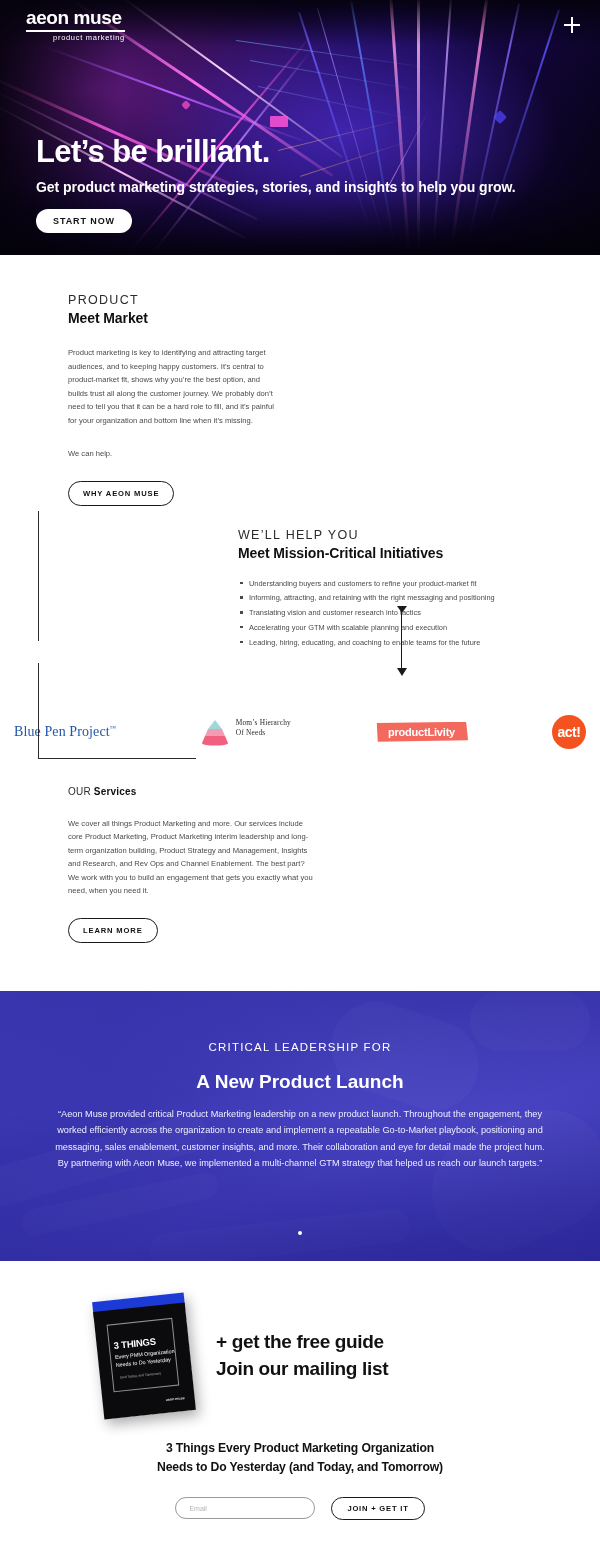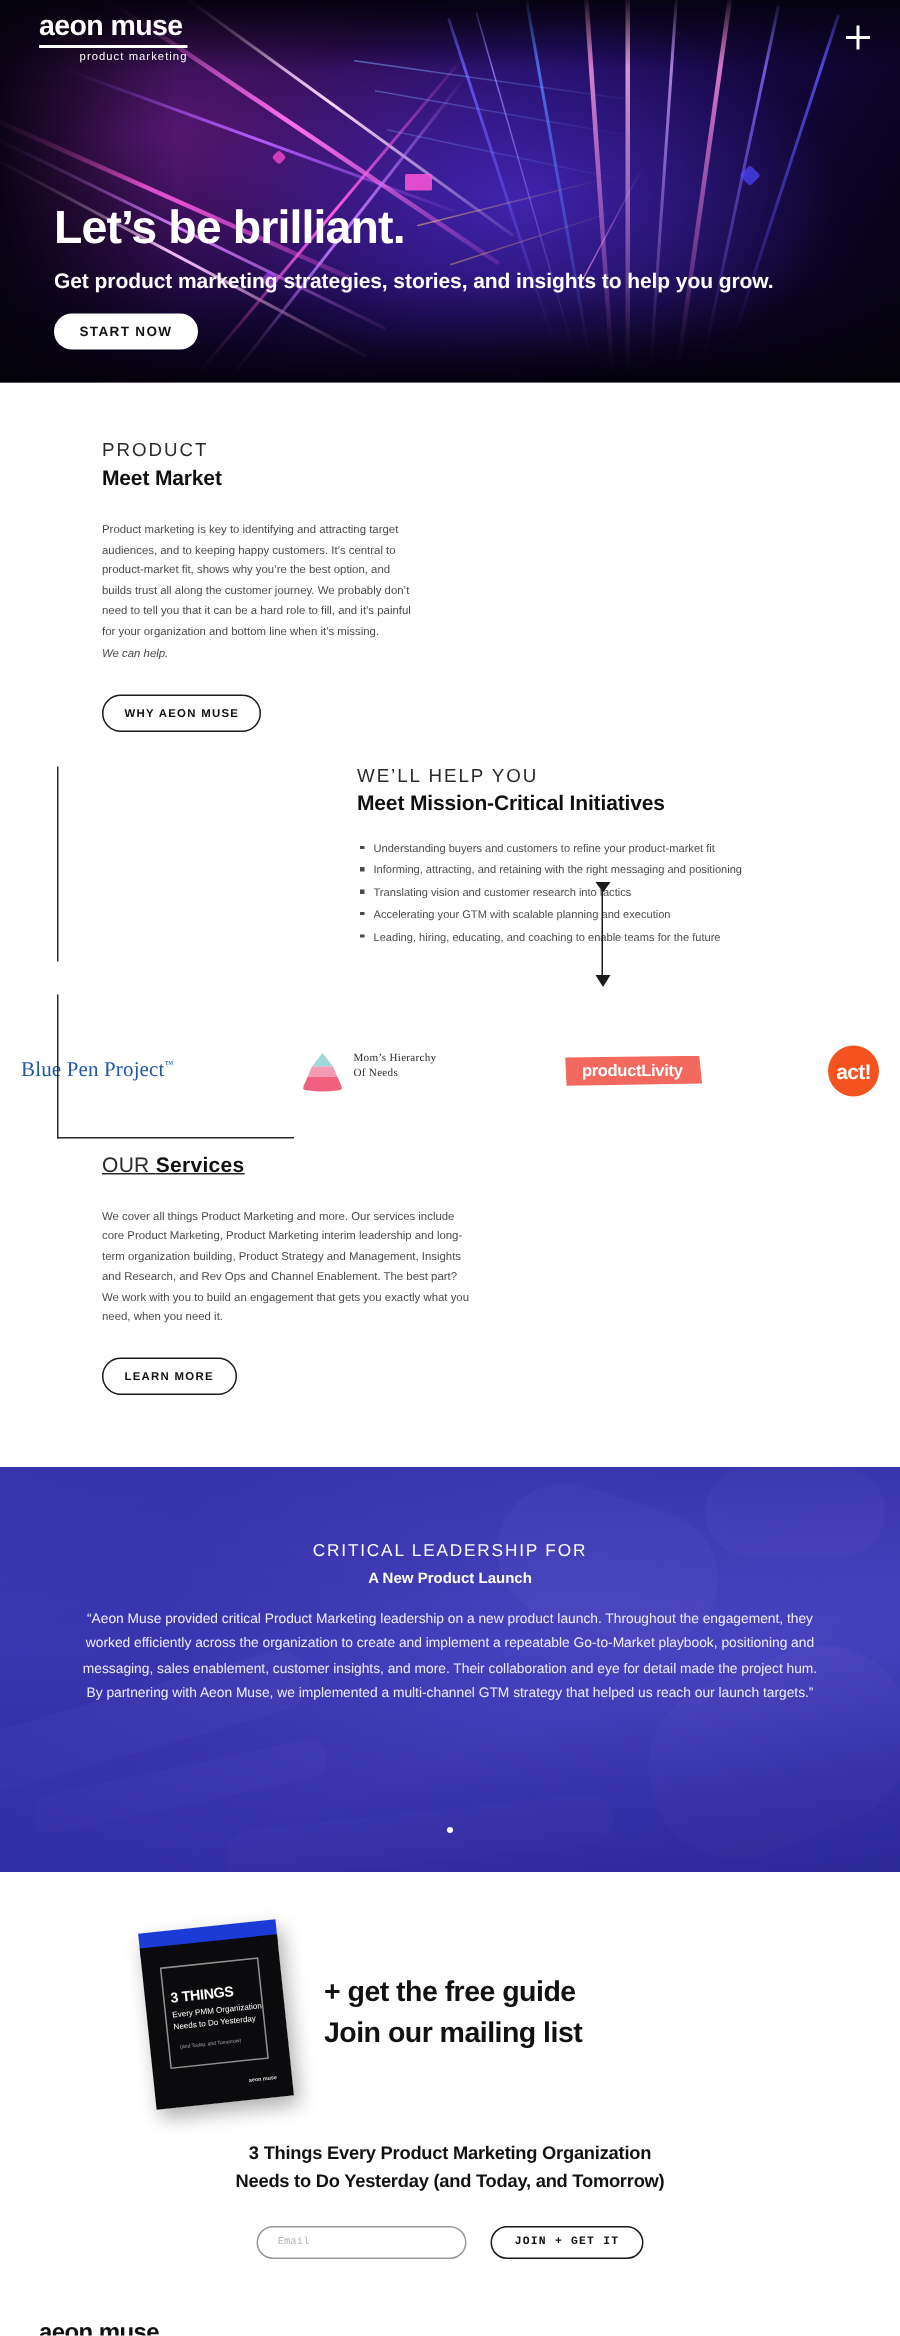--- a/index.html
+++ b/index.html
@@ -89,21 +89,21 @@
   .kicker {
     font-size: 12.5px; letter-spacing: 1.3px; color: #2b2b2b; font-weight: normal;
   }
   .headline {
     font-size: 14px; font-weight: bold; color: #101010; margin-top: 3px; letter-spacing: -0.1px;
   }
   .body-copy {
     margin-top: 20px; font-size: 7.6px; line-height: 1.78; color: #4a4a4a;
     max-width: 206px;
   }
-  .body-copy p + p { margin-top: 2px; font-style: italic; }
+  .body-copy p + p { margin-top: 20px; }
   .btn-outline {
     display: inline-block; margin-top: 20px; background: transparent;
     border: 1px solid #1b1b1b; border-radius: 40px; color: #101010;
     font-size: 7.6px; font-weight: bold; letter-spacing: 0.85px;
     padding: 7px 14px; cursor: pointer; font-family: inherit;
   }
 
   
   .init-sec { padding: 22px 0 0 238px; position: relative; }
   .init-list { margin-top: 17px; list-style: none; }
@@ -148,41 +148,41 @@
     clip-path: polygon(2% 6%, 98% 0%, 100% 92%, 3% 100%);
   }
   .lg-act {
     width: 34px; height: 34px; border-radius: 50%; background: #f4531f;
     color: #ffffff; font-size: 14px; font-weight: bold; letter-spacing: -0.5px;
     display:flex; align-items:center; justify-content:center;
   }
 
   
   .services-sec { padding: 26px 0 48px 68px; }
-  .svc-title { font-size: 14px; letter-spacing: 0.2px; color: #2b2b2b; text-decoration: underline; }
+  .svc-title { font-size: 10px; letter-spacing: 0.2px; color: #2b2b2b; }
   .svc-title b { color: #101010; }
 
   
   .testi {
     position: relative; width: 600px; height: 270px; overflow: hidden;
     background:
       radial-gradient(ellipse 380px 220px at 62% 30%, rgba(88,84,210,0.55) 0%, rgba(44,40,160,0) 70%),
       linear-gradient(160deg, #3e3bb6 0%, #3a36ae 35%, #4c46c4 62%, #3330a0 100%);
   }
   .testi-texture { position:absolute; inset:0; opacity: 0.30; }
   .tex { position:absolute; background: rgba(255,255,255,0.13); border-radius: 30px; }
   .testi-overlay {
     position:absolute; inset:0;
     background: linear-gradient(180deg, rgba(48,44,160,0.45) 0%, rgba(56,52,180,0.30) 45%, rgba(40,36,150,0.70) 100%);
   }
   .testi-inner {
     position: relative; z-index: 3; text-align: center; padding: 50px 52px 0 52px; color: #ffffff;
   }
   .testi-kicker { font-size: 11.5px; letter-spacing: 1.2px; font-weight: normal; }
-  .testi-head { font-size: 10px; font-weight: bold; margin-top: 7px; }
+  .testi-head { font-size: 19px; font-weight: bold; margin-top: 18px; }
   .testi-quote {
     margin-top: 13px; font-size: 9.2px; line-height: 1.78;
     color: #f0eeff;
   }
   .testi-attr {
     margin-top: 9px; font-size: 8px; font-style: italic; color: rgba(255,255,255,0.18);
     letter-spacing: 0.4px;
   }
   .testi-dot {
     position:absolute; z-index:4; left: 50%; bottom: 26px; transform: translateX(-50%);
@@ -205,21 +205,21 @@
   }
   .ebook-t1 { position:absolute; left:17px; top:40px; color:#fff; font-size:9.5px; font-weight:bold; letter-spacing:-0.2px; }
   .ebook-t2 { position:absolute; left:17px; top:54px; color:#fff; font-size:5.4px; line-height:1.45; width:62px; }
   .ebook-t3 { position:absolute; left:20px; top:76px; color:rgba(255,255,255,0.6); font-size:3.4px; }
   .ebook-logo { position:absolute; right:10px; bottom:11px; color:#fff; font-size:3.6px; font-weight:bold; opacity:.85; }
   .mail-head { font-size: 19px; font-weight: bold; line-height: 1.42; color: #111; letter-spacing: -0.35px; }
   .guide-title {
     text-align:center; margin-top: 24px; font-size: 12.2px; font-weight: bold;
     line-height: 1.55; color: #111; letter-spacing: -0.15px;
   }
-  .mail-form { display:flex; justify-content:center; align-items:center; gap: 16px; margin-top: 20px; font-family: Liberation Mono, monospace; }
+  .mail-form { display:flex; justify-content:center; align-items:center; gap: 16px; margin-top: 20px; }
   .email-input {
     width: 140px; height: 22px; border: 1px solid #9a9a9a; border-radius: 30px;
     padding: 0 13px; font-size: 7px; color: #555; font-family: inherit; outline: none; background:#fff;
   }
   .email-input::placeholder { color: #b4b4b4; }
   .btn-join {
     border: 1px solid #1b1b1b; border-radius: 30px; background: #fff; color: #101010;
     font-size: 7.6px; font-weight: bold; letter-spacing: 0.8px; padding: 6px 15px;
     cursor: pointer; font-family: inherit;
   }

